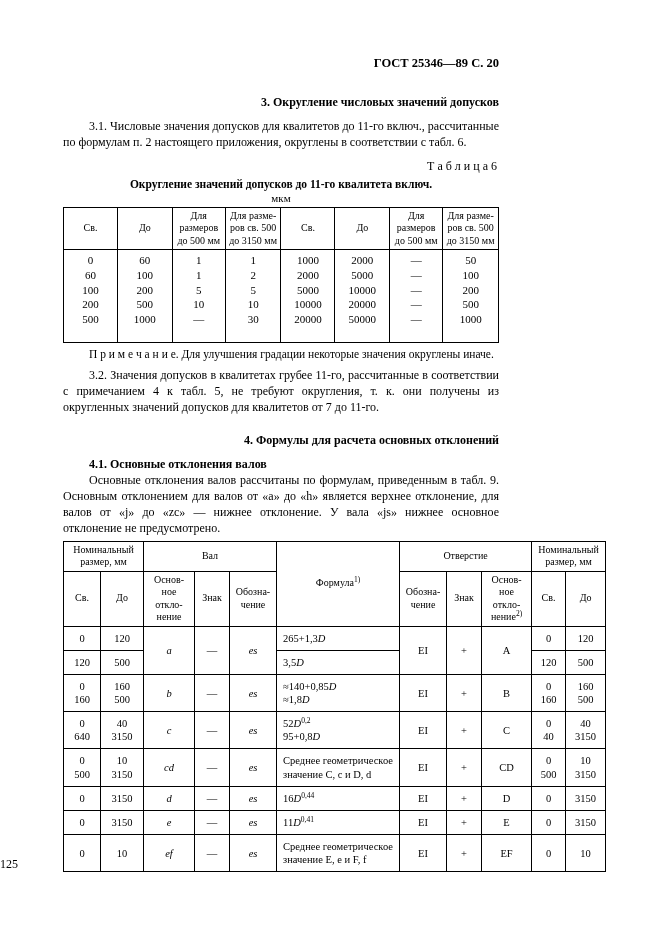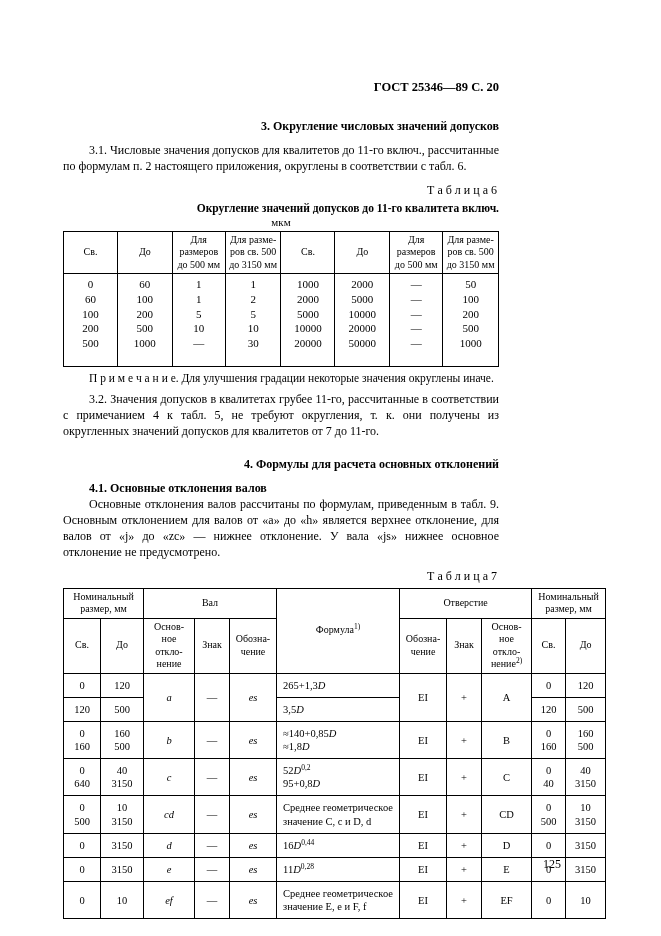--- a/index.html
+++ b/index.html
@@ -1,30 +1,30 @@
 <!DOCTYPE html>
 <html><head>
 <meta charset="utf-8">
 <style>
   * { box-sizing: border-box; }
   html, body { margin: 0; padding: 0; background: #ffffff; }
   body { width: 661px; height: 936px; overflow: hidden; }
   .page {
     width: 561px; height: 936px; position: relative;
-    padding: 80px 62px 0 63px;
+    padding: 56px 62px 0 63px;
     font-family: "Liberation Serif", serif;
     color: #000;
   }
   .doc-header { text-align: right; font-weight: bold; font-size: 12.5px; }
   .sec-title { text-align: right; font-weight: bold; font-size: 12px; margin: 24px 0 9px; }
   .sec-title-4 { margin-top: 18px; }
   .para { font-size: 12px; line-height: 1.32; text-align: justify; text-indent: 26px; margin: 0 0 4px; }
   .subhead { font-size: 12px; font-weight: bold; text-indent: 26px; margin: 6px 0 1px; }
   .tbl-label { text-align: right; font-size: 12px; margin: 8px 2px 4px 0; }
-  .tbl-title { text-align: right; font-weight: bold; font-size: 11.5px; margin: 0 0 2px; }
+  .tbl-title { text-align: center; font-weight: bold; font-size: 11.5px; margin: 0 0 2px; }
   .tbl-unit { text-align: center; font-size: 11px; margin: 0 0 3px; }
   table { width: 100%; border-collapse: collapse; table-layout: fixed; }
   th, td {
     border: 1px solid #000;
     font-weight: normal;
     font-size: 10px;
     text-align: center;
     vertical-align: middle;
     padding: 2px 3px;
     line-height: 1.25;
@@ -32,21 +32,21 @@
   }
   sup { font-size: 7.5px; line-height: 0; vertical-align: super; }
   
   #table6 tbody td { border-top: none; border-bottom: none; font-size: 11px; padding: 0.5px 3px; }
   #table6 tbody tr:first-child td { padding-top: 4px; }
   #table6 tbody tr:last-child td { padding-bottom: 15px; border-bottom: 1px solid #000; }
   #table7 tbody td { font-size: 10.5px; padding: 5px 3px; }
   #table7 td.formula { text-align: left; padding-left: 6px; }
   .it { font-style: italic; }
   .note { font-size: 11.5px; margin: 5px 0 8px; text-indent: 26px; text-align: justify; }
-  .page-num { position: absolute; bottom: 64px; left: 0; right: 0; text-align: right; font-size: 12px; }
+  .page-num { position: absolute; bottom: 64px; left: 0; right: 0; text-align: left; font-size: 12px; }
 </style>
 </head>
 <body>
 
 <div class="page">
 
   <div class="doc-header">ГОСТ 25346—89 С. 20</div>
 
   <div class="sec-title">3. Округление числовых значений допусков</div>
 
@@ -135,21 +135,20 @@
 
   <p class="note">П р и м е ч а н и е. Для улучшения градации некоторые значения округлены иначе.</p>
 
   <p class="para">3.2. Значения допусков в квалитетах грубее 11-го, рассчитанные в соответствии с примечанием 4 к табл. 5, не требуют округления, т. к. они получены из округленных значений допусков для квалитетов от 7 до 11-го.</p>
 
   <div class="sec-title sec-title-4">4. Формулы для расчета основных отклонений</div>
 
   <div class="subhead">4.1. Основные отклонения валов</div>
   <p class="para">Основные отклонения валов рассчитаны по формулам, приведенным в табл. 9. Основным отклонением для валов от «а» до «h» является верхнее отклонение, для валов от «j» до «zc» — нижнее отклонение. У вала «js» нижнее основное отклонение не предусмотрено.</p>
 
-  <div class="tbl-label">Т а б л и ц а   7</div>
 
   <table id="table7">
     <colgroup>
       <col style="width:37px">
         <col style="width:43px">
         <col style="width:51px">
         <col style="width:35px">
       <col style="width:47px">
         <col style="width:123px">
         <col style="width:47px">
@@ -251,21 +250,21 @@
           <td>D</td>
           <td>0</td>
           <td>3150</td>
         </tr>
         <tr>
           <td>0</td>
           <td>3150</td>
           <td class="it">e</td>
           <td>—</td>
           <td class="it">es</td>
-          <td class="formula">11<i>D</i><sup>0,28</sup></td>
+          <td class="formula">11<i>D</i><sup>0,41</sup></td>
           <td>EI</td>
           <td>+</td>
           <td>E</td>
           <td>0</td>
           <td>3150</td>
         </tr>
         <tr>
           <td>0</td>
           <td>10</td>
           <td class="it">ef</td>

